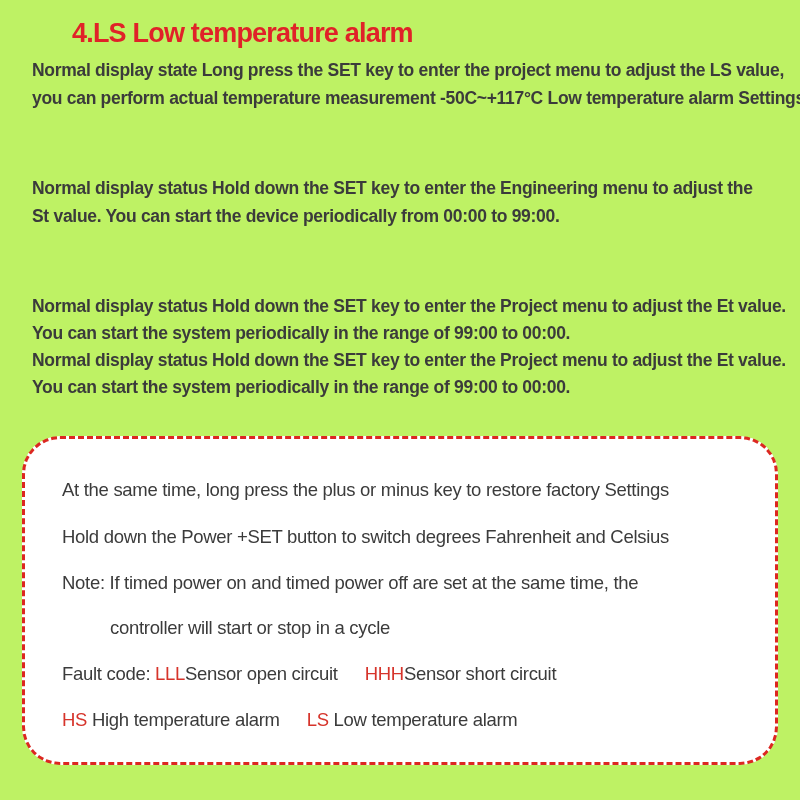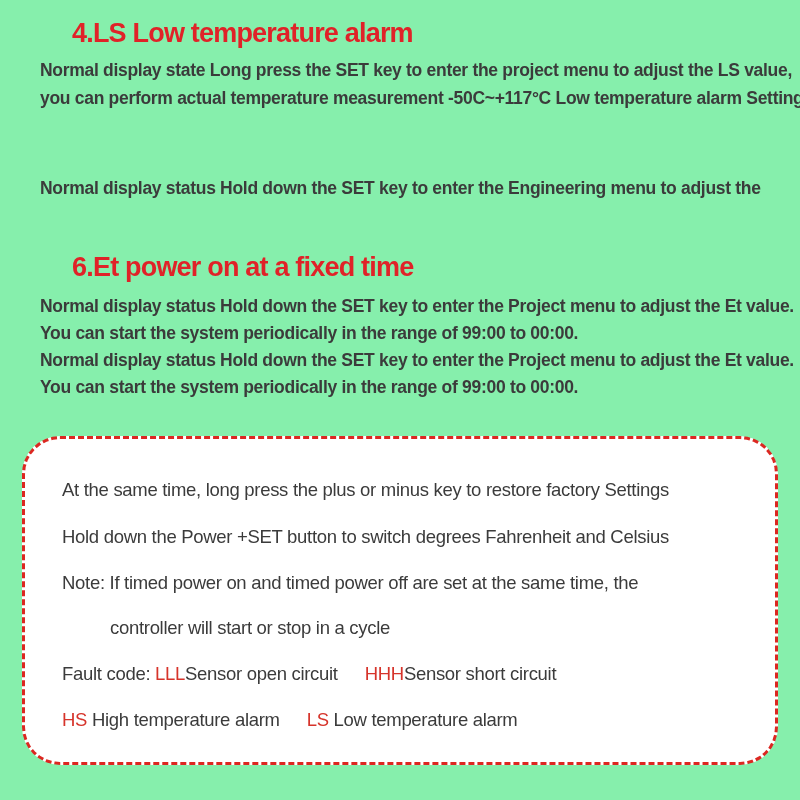--- a/index.html
+++ b/index.html
@@ -5,37 +5,37 @@
   * { box-sizing: border-box; }
   html, body { margin: 0; padding: 0; }
   body {
     width: 800px; height: 800px;
     background: #ffffff;
     font-family: "Liberation Sans", sans-serif;
   }
   .page {
     position: relative;
     width: 800px; height: 800px;
-    background: #86efac;
+    background: #bef264;
     overflow: hidden;
   }
   .sec-heading {
     position: absolute;
     left: 72px;
     margin: 0;
     font-size: 27px;
     line-height: 27px;
     font-weight: 700;
     color: #e02228;
     letter-spacing: -0.8px;
     white-space: nowrap;
   }
   .body-line {
     position: absolute;
-    left: 40px;
+    left: 32px;
     margin: 0;
     font-size: 17.5px;
     line-height: 22px;
     font-weight: 600;
     color: #3b3b3b;
     letter-spacing: -0.3px;
     white-space: nowrap;
   }
   .note-box {
     position: absolute;
@@ -80,22 +80,22 @@
 </head>
 <body>
 
 <div class="page">
 
   <h2 class="sec-heading h-4">4.LS Low temperature alarm</h2>
   <p class="body-line s4-l0">Normal display state Long press the SET key to enter the project menu to adjust the LS value,</p>
   <p class="body-line s4-l1">you can perform actual temperature measurement -50C~+117°C Low temperature alarm Settings.</p>
 
   <p class="body-line s5-l0">Normal display status Hold down the SET key to enter the Engineering menu to adjust the</p>
+  <p class="body-line s5-l1">St value. You can start the device periodically from 00:00 to 99:00.</p>
 
-  <h2 class="sec-heading h-6">6.Et power on at a fixed time</h2>
   <p class="body-line s6-l0">Normal display status Hold down the SET key to enter the Project menu to adjust the Et value.</p>
   <p class="body-line s6-l1">You can start the system periodically in the range of 99:00 to 00:00.</p>
   <p class="body-line s6-l2">Normal display status Hold down the SET key to enter the Project menu to adjust the Et value.</p>
   <p class="body-line s6-l3">You can start the system periodically in the range of 99:00 to 00:00.</p>
 
   <div class="note-box">
     <p class="box-line b-l0">At the same time, long press the plus or minus key to restore factory Settings</p>
     <p class="box-line b-l1">Hold down the Power +SET button to switch degrees Fahrenheit and Celsius</p>
     <p class="box-line b-l2">Note: If timed power on and timed power off are set at the same time, the</p>
     <p class="box-line b-l3">controller will start or stop in a cycle</p>

